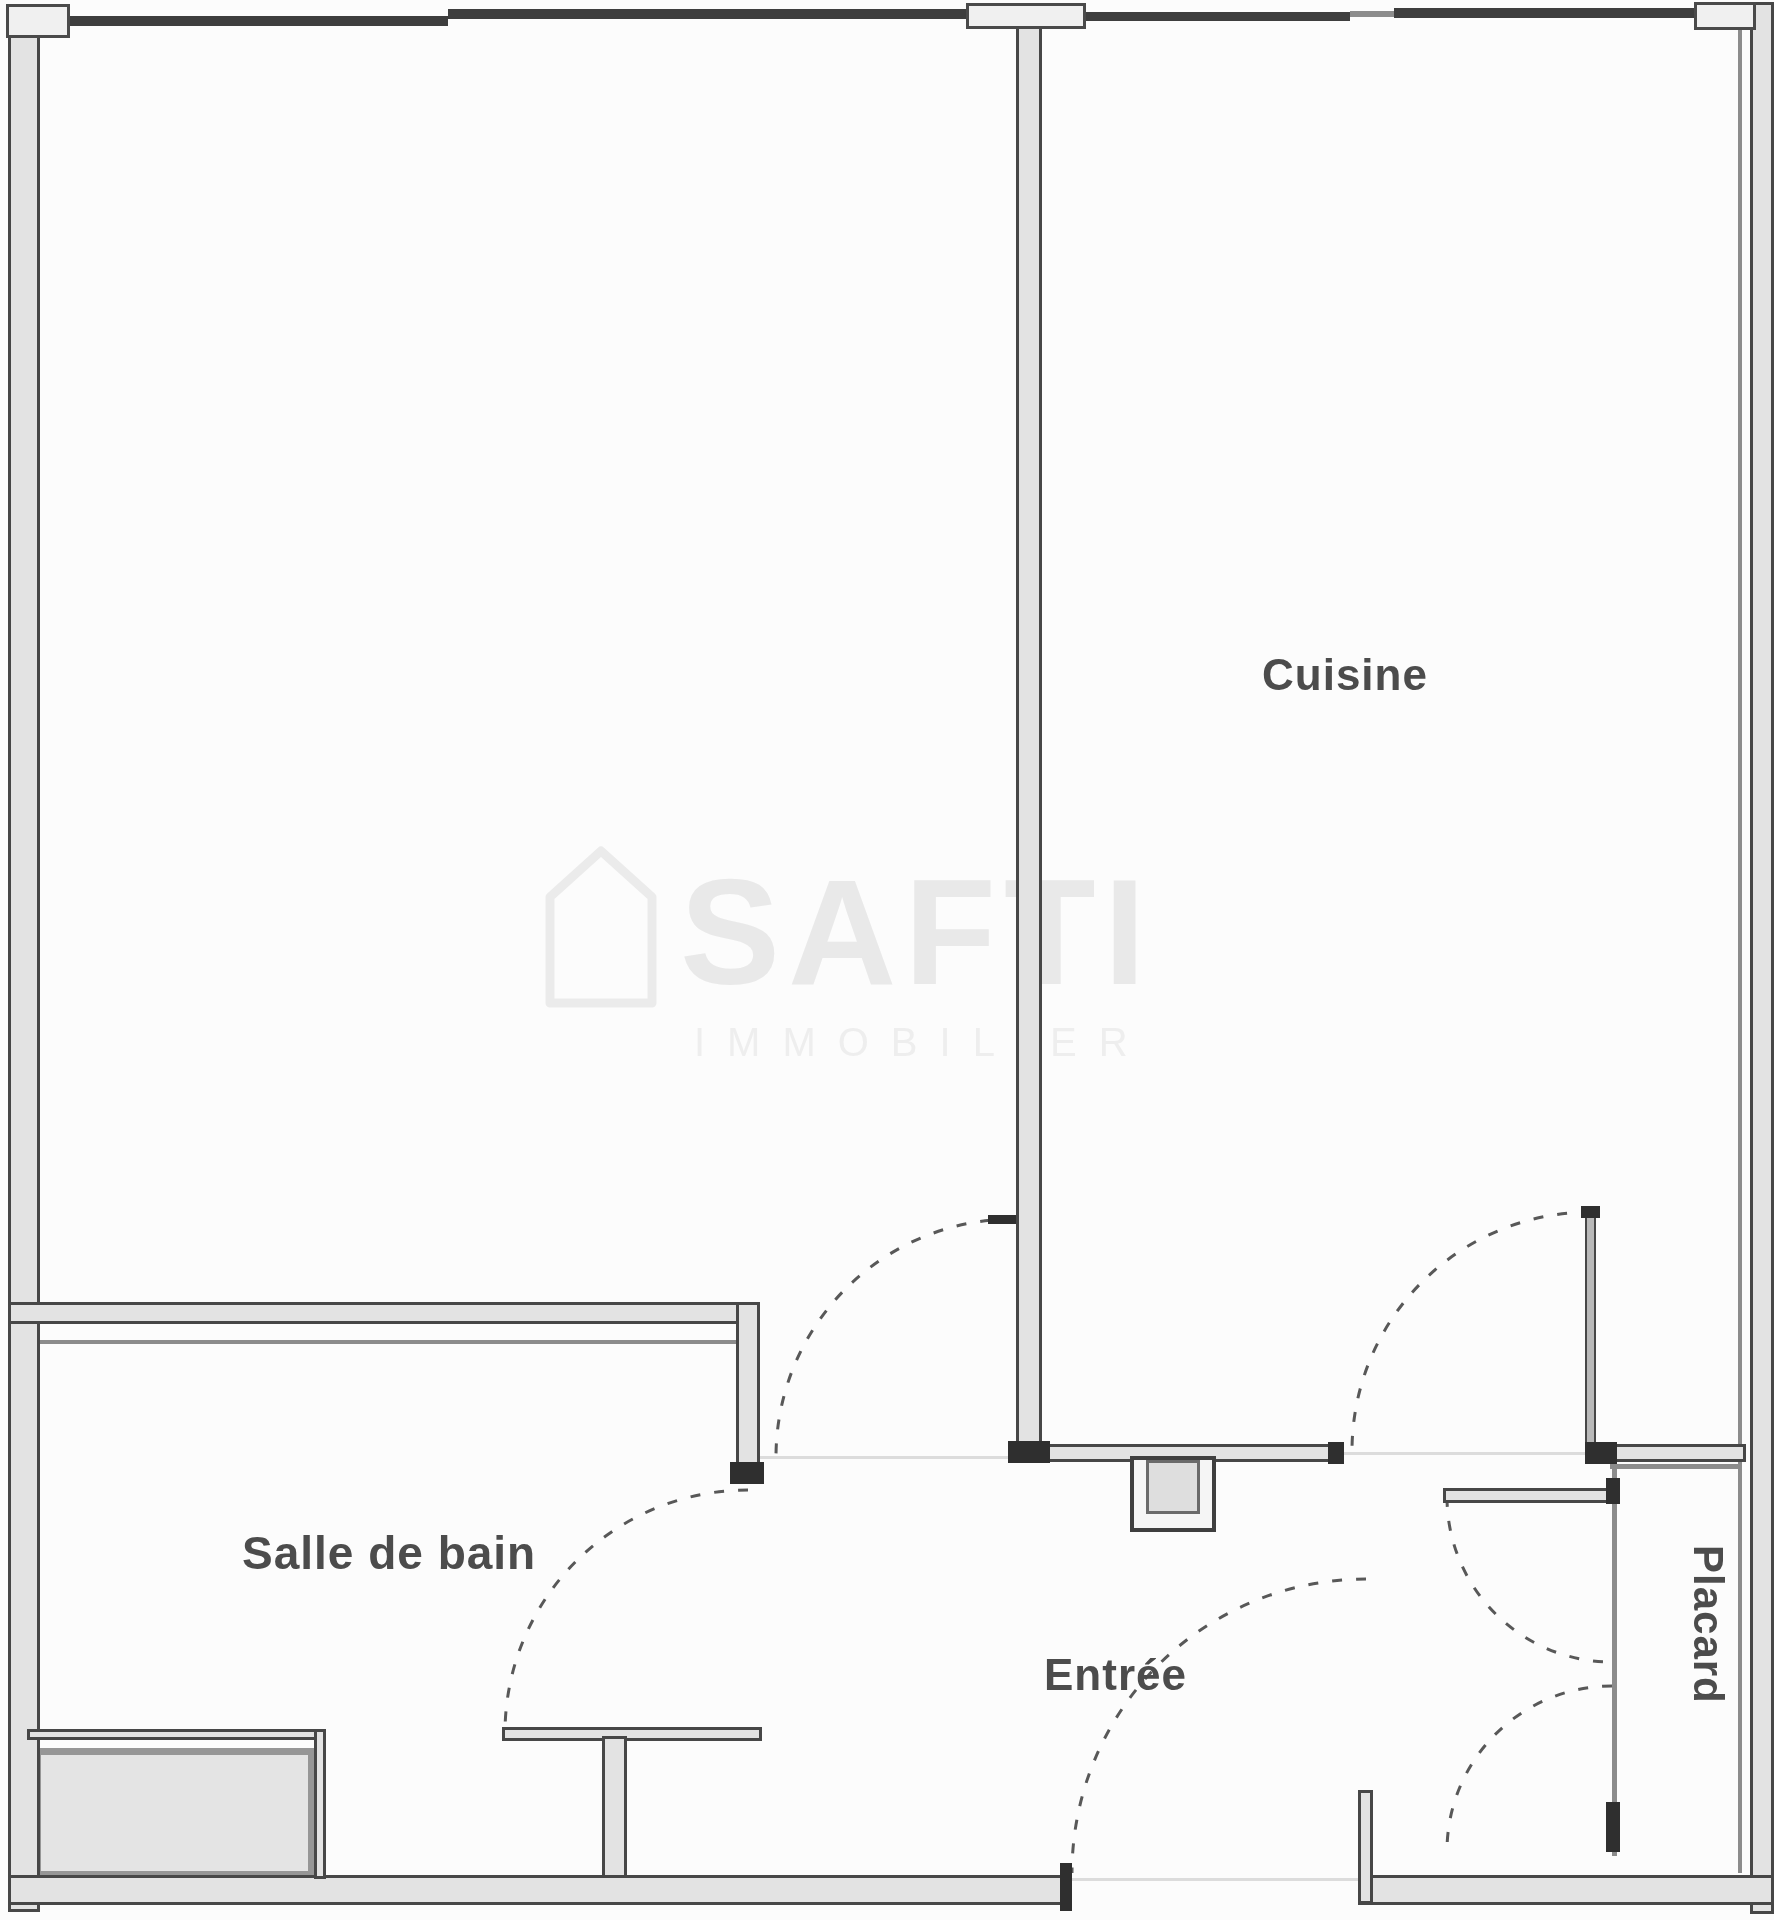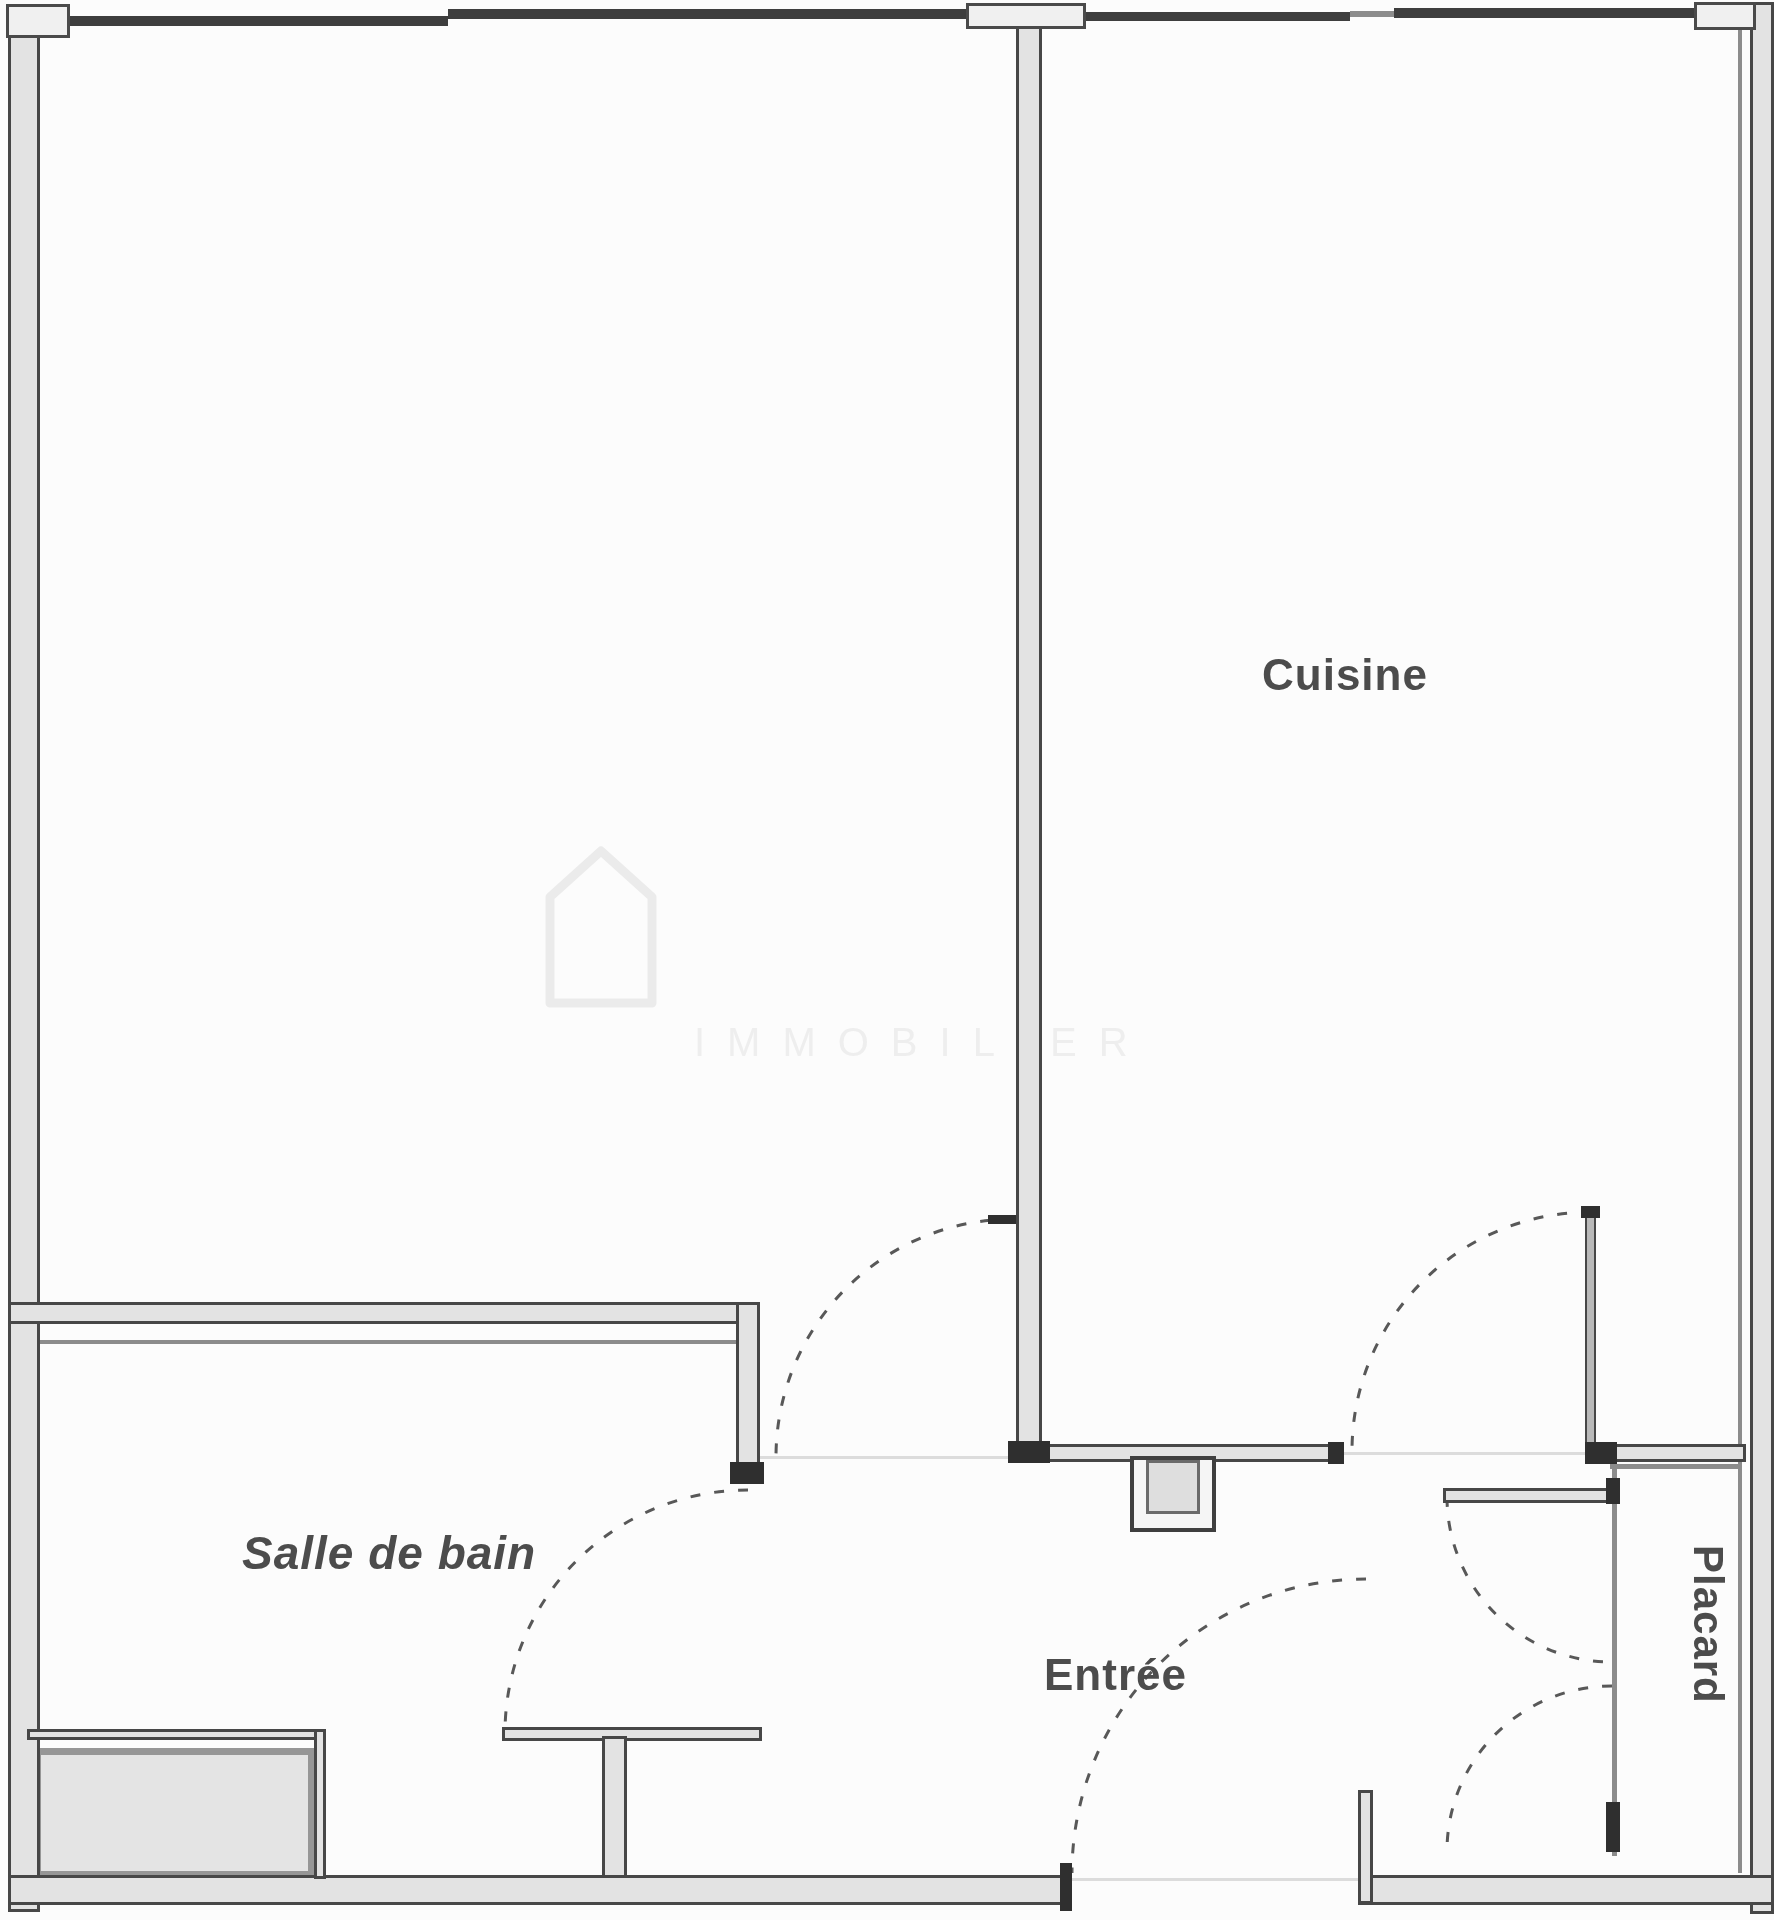--- a/index.html
+++ b/index.html
@@ -25,36 +25,37 @@
   .thin-line{position:absolute;background:var(--thin);z-index:9;}
   .faint{position:absolute;background:var(--faint);z-index:4;}
   .block{position:absolute;background:#f0f0f0;border:3px solid #4a4a4a;box-sizing:border-box;z-index:11;}
   .duct-outer{position:absolute;background:#f5f5f5;border:4px solid #3f3f3f;box-sizing:border-box;z-index:11;}
   .duct-inner{position:absolute;background:#dedede;border:3px solid #6a6a6a;box-sizing:border-box;z-index:12;}
   .shaded-box{position:absolute;background:var(--shaded);border:7px solid #969696;box-sizing:border-box;z-index:8;}
   .leaf{position:absolute;background:#b9b9b9;border:2px solid var(--wall-line);box-sizing:border-box;z-index:11;}
   .room-label{position:absolute;font-weight:600;color:var(--label);white-space:nowrap;z-index:20;letter-spacing:1px;}
   .label-living{left:340px;top:626px;font-size:46px;}
   .label-kitchen{left:1262px;top:650px;font-size:44px;}
-  .label-bath{left:242px;top:1526px;font-size:46px;font-style:italic;}
+  .label-bath{left:242px;top:1526px;font-size:46px;}
   .label-entry{left:1044px;top:1614px;font-size:44px;margin-top:36px;}
   .label-closet{left:1732px;top:1545px;font-size:42px;transform:rotate(90deg);transform-origin:left top;}
   .wm-brand{position:absolute;left:680px;top:846px;font-size:150px;font-weight:700;letter-spacing:8px;color:var(--wm);z-index:1;white-space:nowrap;}
   .wm-sub{position:absolute;left:694px;top:1020px;font-size:40px;font-weight:400;letter-spacing:22px;color:#eeeeee;z-index:1;white-space:nowrap;}
   svg.overlay{position:absolute;left:0;top:0;z-index:6;}
   svg.wm-house{position:absolute;left:0;top:0;z-index:1;}
 </style>
 </head>
 <body>
 
 <div class="plan">
 
   <svg class="wm-house" width="1774" height="1920">
     <path d="M 550 1003 L 550 897 L 601 851 L 652 897 L 652 1003 Z" fill="none" stroke="#ebebeb" stroke-width="9" stroke-linejoin="round"></path>
   </svg>
+  <div class="wm-brand">SAFTI</div>
   <div class="wm-sub">IMMOBILIER</div>
 
   <div class="wall" style="left:8px;top:6px;width:32px;height:1906px;"></div>
   <div class="block" style="left:6px;top:4px;width:64px;height:34px;"></div>
   <div class="wall-dark" style="left:70px;top:16px;width:378px;height:10px;"></div>
   <div class="wall-dark" style="left:448px;top:9px;width:520px;height:10px;"></div>
   <div class="block" style="left:966px;top:3px;width:120px;height:26px;"></div>
   <div class="wall-dark" style="left:1086px;top:12px;width:264px;height:9px;"></div>
   <div class="thin-line" style="left:1350px;top:11px;width:44px;height:6px;"></div>
   <div class="wall-dark" style="left:1394px;top:8px;width:300px;height:10px;"></div>

